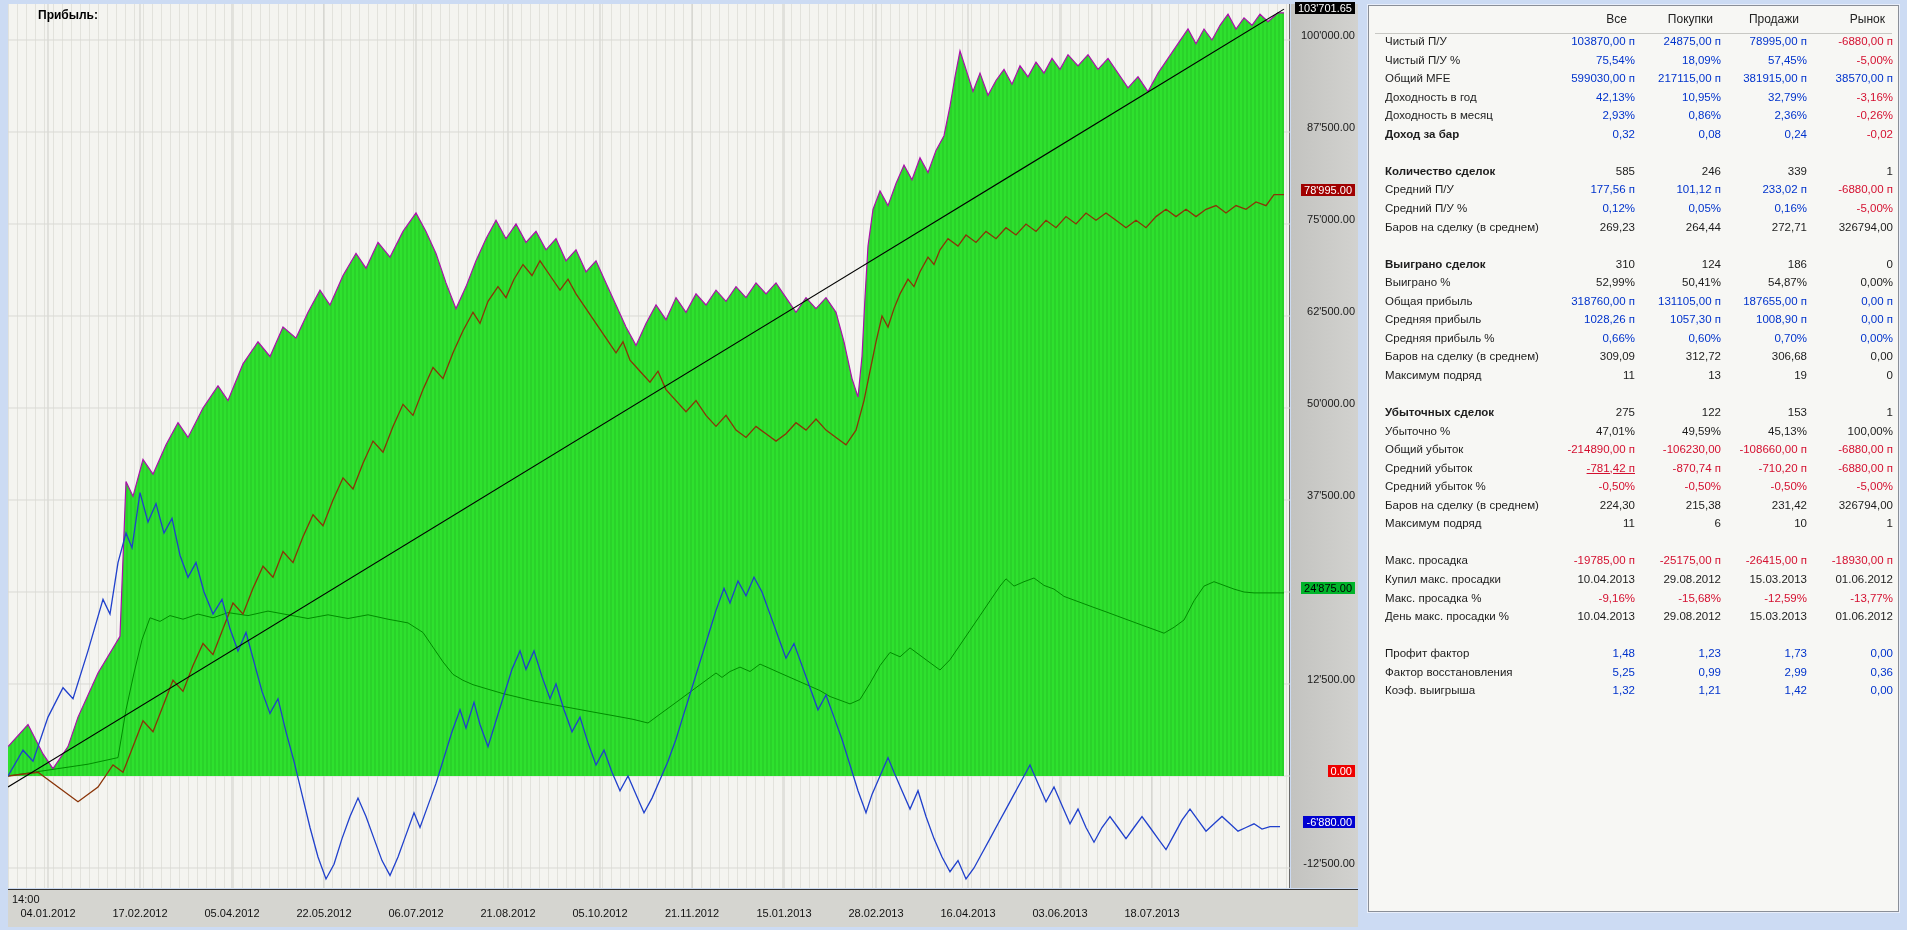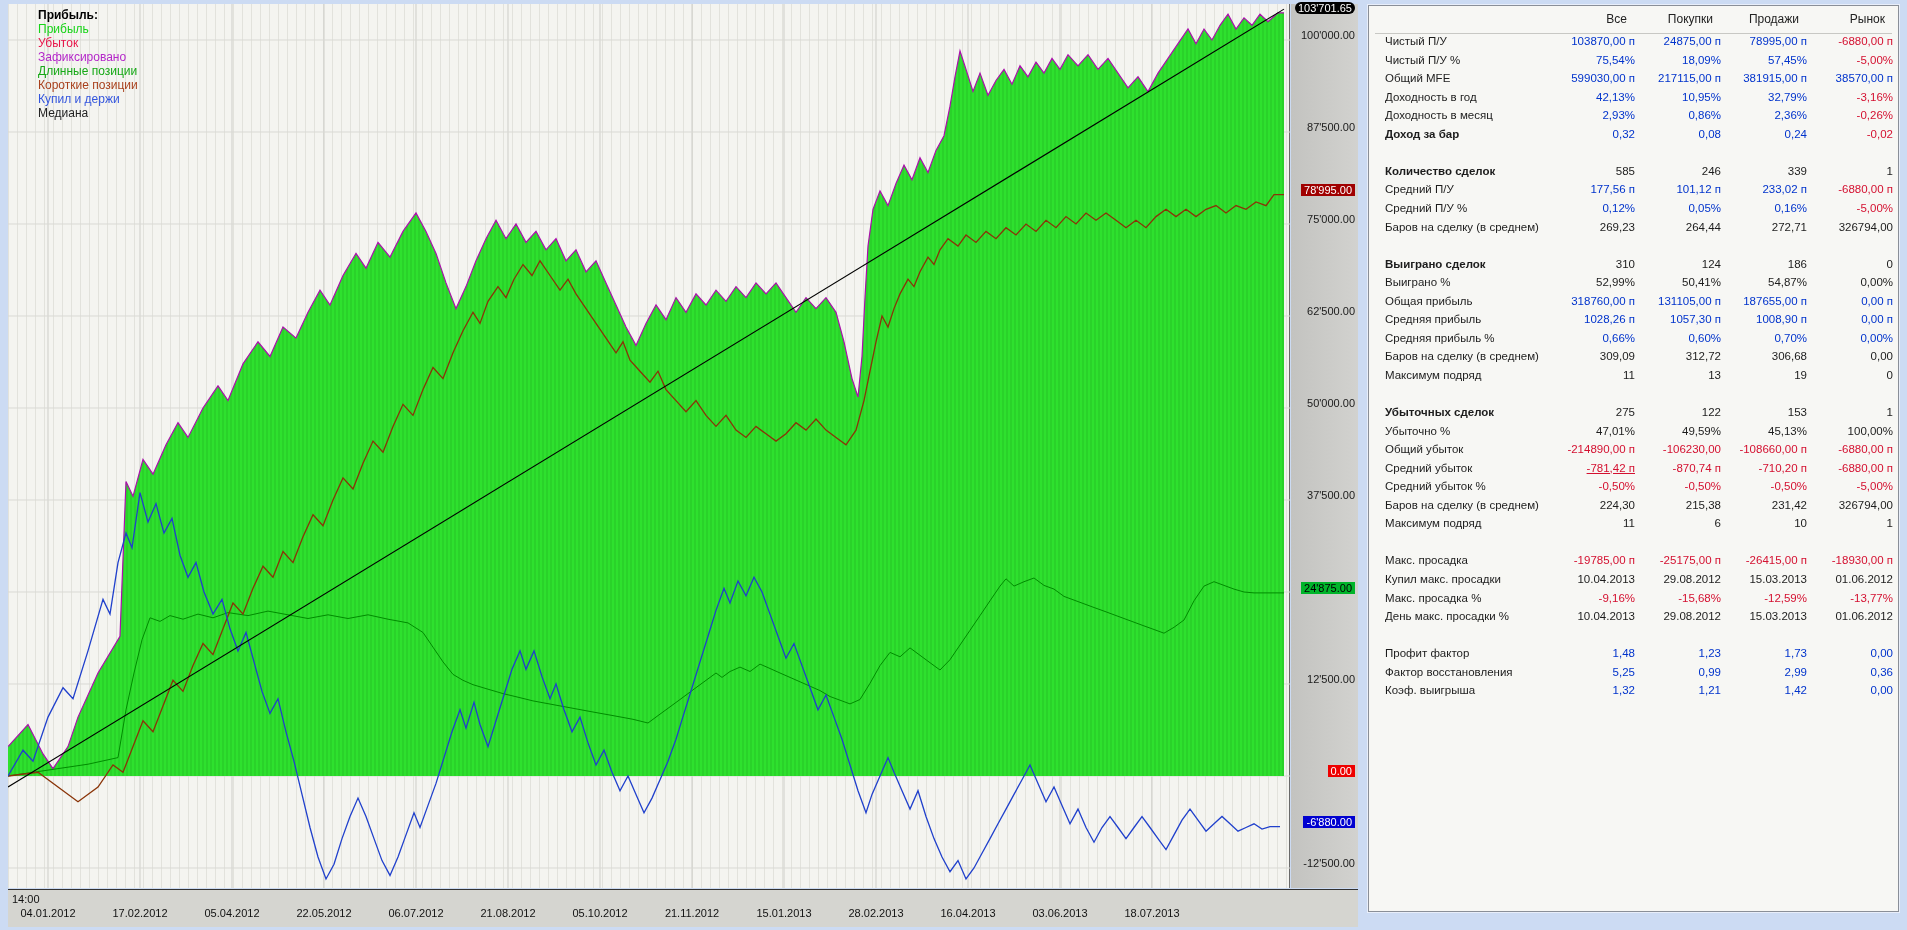--- a/index.html
+++ b/index.html
@@ -10,21 +10,21 @@
       repeating-linear-gradient(90deg, #e2e2dc 0 1px, rgba(0,0,0,0) 1px 9px),
       #f4f4f0;
     border-right:1px solid #6a6a6a; }
   .plot svg { position:absolute; left:0; top:0; }
   .legend { position:absolute; left:30px; top:4px; font-size:12px; line-height:14px; z-index:5; }
   .legend .t { font-weight:bold; color:#000; }
   .scale { position:absolute; left:1291px; top:4px; width:67px; height:884px;
     background:linear-gradient(90deg,#c3c3c0,#d2d2cf); }
   .slabel { position:absolute; right:3px; font-size:11px; color:#1a1a1a; white-space:nowrap; }
   .slabel.tagged { padding:0 3px; }
-  .tag-black { background:#000; color:#fff;border-radius:6px; }
+  .tag-black { background:#000; color:#fff; }
   .tag-darkred { background:#a00000; color:#fff; }
   .tag-green { background:#00b42a; color:#000; }
   .tag-red { background:#ee0000; color:#fff; }
   .tag-blue { background:#0000d0; color:#fff; }
   .xstrip { position:absolute; left:8px; top:889px; width:1350px; height:38px;
     background:#d5d5d0; border-top:1px solid #333; font-size:11px; color:#111; }
   .time-label { position:absolute; left:4px; top:3px; }
   .xdate { position:absolute; top:17px; transform:translateX(-50%); white-space:nowrap; }
   .panel { position:absolute; left:1368px; top:5px; width:531px; height:907px;
     background:#f7f7f4; border:1px solid #8a8f98; box-shadow:0 0 0 1px #e8eefa; }
@@ -77,29 +77,20 @@
         <polygon points="0,772.0 0,742.6 20,720.5 35,749.9 45,764.6 60,742.6 70,713.1 90,669.0 112,632.2 118,477.6 125,492.3 135,455.5 145,470.2 158,440.8 170,418.7 180,433.4 195,404.0 210,381.9 220,396.6 235,359.8 250,337.8 262,352.5 275,323.0 288,334.1 300,308.3 312,286.2 322,301.0 335,271.5 348,249.4 358,264.2 370,238.4 382,253.1 395,227.4 408,209.0 418,227.4 428,249.4 438,278.9 448,304.6 458,282.6 468,256.8 478,234.7 488,216.3 498,234.7 508,220.0 518,238.4 528,227.4 538,245.8 548,234.7 558,256.8 568,245.8 578,267.8 588,256.8 598,278.9 608,301.0 618,323.0 628,341.4 638,319.4 648,301.0 658,315.7 668,293.6 678,308.3 688,289.9 698,301.0 708,286.2 718,297.3 728,282.6 738,293.6 748,278.9 758,289.9 768,278.9 778,293.6 788,308.3 798,293.6 808,304.6 818,293.6 828,308.3 836,337.8 844,374.6 850,393.0 854,352.5 857,293.6 860,242.1 865,205.3 872,186.9 880,201.6 888,179.5 896,161.1 904,175.8 912,153.8 920,168.5 928,146.4 936,131.7 942,102.2 947,72.8 952,47.0 958,65.4 965,87.5 972,69.1 980,91.2 988,76.5 996,65.4 1004,80.2 1012,61.8 1020,72.8 1028,58.1 1036,69.1 1044,54.4 1052,65.4 1060,50.7 1070,61.8 1080,50.7 1090,65.4 1100,54.4 1110,69.1 1120,83.8 1130,72.8 1140,87.5 1150,69.1 1160,54.4 1170,39.7 1180,25.0 1188,39.7 1196,25.0 1204,36.0 1212,21.3 1220,10.2 1228,25.0 1236,13.9 1244,21.3 1252,10.2 1260,17.6 1270,8.8 1276,8.8 1276,772.0" fill="url(#gstripe)" stroke="none"></polygon>
         <polyline points="0,742.6 20,720.5 35,749.9 45,764.6 60,742.6 70,713.1 90,669.0 112,632.2 118,477.6 125,492.3 135,455.5 145,470.2 158,440.8 170,418.7 180,433.4 195,404.0 210,381.9 220,396.6 235,359.8 250,337.8 262,352.5 275,323.0 288,334.1 300,308.3 312,286.2 322,301.0 335,271.5 348,249.4 358,264.2 370,238.4 382,253.1 395,227.4 408,209.0 418,227.4 428,249.4 438,278.9 448,304.6 458,282.6 468,256.8 478,234.7 488,216.3 498,234.7 508,220.0 518,238.4 528,227.4 538,245.8 548,234.7 558,256.8 568,245.8 578,267.8 588,256.8 598,278.9 608,301.0 618,323.0 628,341.4 638,319.4 648,301.0 658,315.7 668,293.6 678,308.3 688,289.9 698,301.0 708,286.2 718,297.3 728,282.6 738,293.6 748,278.9 758,289.9 768,278.9 778,293.6 788,308.3 798,293.6 808,304.6 818,293.6 828,308.3 836,337.8 844,374.6 850,393.0 854,352.5 857,293.6 860,242.1 865,205.3 872,186.9 880,201.6 888,179.5 896,161.1 904,175.8 912,153.8 920,168.5 928,146.4 936,131.7 942,102.2 947,72.8 952,47.0 958,65.4 965,87.5 972,69.1 980,91.2 988,76.5 996,65.4 1004,80.2 1012,61.8 1020,72.8 1028,58.1 1036,69.1 1044,54.4 1052,65.4 1060,50.7 1070,61.8 1080,50.7 1090,65.4 1100,54.4 1110,69.1 1120,83.8 1130,72.8 1140,87.5 1150,69.1 1160,54.4 1170,39.7 1180,25.0 1188,39.7 1196,25.0 1204,36.0 1212,21.3 1220,10.2 1228,25.0 1236,13.9 1244,21.3 1252,10.2 1260,17.6 1270,8.8 1276,8.8" fill="none" stroke="#aa10aa" stroke-width="1.2"></polyline>
         <polyline points="0,772.0 40,766.1 80,760.2 110,753.6 118,705.8 126,669.0 134,635.8 142,613.8 152,617.4 162,611.6 175,615.2 190,610.1 205,613.8 220,608.6 240,611.6 260,607.1 280,610.8 300,614.5 320,610.8 340,614.5 360,610.8 380,615.2 400,618.9 415,628.5 425,643.2 435,657.9 445,670.4 455,676.3 465,680.7 480,685.2 495,689.6 510,693.2 525,696.9 545,700.6 565,704.3 585,708.0 605,711.6 625,715.3 640,719.0 650,711.6 660,704.3 672,695.5 684,686.6 696,677.8 708,669.0 714,673.4 722,667.5 732,663.1 742,667.5 752,660.1 762,664.5 772,669.0 782,673.4 792,677.8 802,682.2 812,686.6 822,692.5 832,696.2 842,699.9 852,695.5 862,679.3 872,661.6 882,648.4 892,652.8 902,643.9 912,651.3 922,658.7 932,666.0 942,655.7 952,641.0 962,626.3 972,611.6 982,596.8 992,582.1 998,574.8 1006,582.1 1016,577.7 1026,574.0 1036,581.4 1046,585.1 1056,592.4 1066,596.1 1076,599.8 1086,603.5 1096,607.1 1106,610.8 1116,614.5 1126,618.2 1136,621.9 1146,625.5 1156,629.2 1166,623.3 1176,616.0 1186,596.8 1196,582.1 1206,577.7 1216,581.4 1226,585.1 1236,588.0 1246,588.9 1276,588.9" fill="none" stroke="#008c00" stroke-width="1"></polyline>
         <polyline points="0,772.0 30,768.3 50,783.0 70,797.8 90,783.0 105,761.0 115,768.3 125,742.6 135,716.8 145,727.8 155,702.1 165,676.3 175,687.4 185,661.6 195,639.5 205,650.6 215,624.8 225,599.0 235,610.1 245,584.3 255,562.2 265,573.3 275,547.5 285,558.6 295,532.8 305,510.7 315,521.8 325,496.0 335,473.9 345,485.0 355,459.2 365,437.1 375,448.2 385,422.4 395,400.3 405,411.4 415,385.6 425,363.5 435,374.6 445,348.8 455,326.7 465,308.3 472,319.4 480,297.3 490,282.6 498,293.6 506,275.2 515,260.5 524,271.5 532,256.8 542,271.5 552,286.2 560,275.2 568,289.9 578,304.6 588,319.4 598,334.1 608,348.8 615,337.8 622,356.2 632,367.2 642,378.2 650,367.2 658,385.6 668,396.6 678,407.7 688,396.6 698,411.4 708,422.4 718,411.4 728,426.1 738,433.4 748,422.4 758,429.8 768,437.1 778,429.8 788,418.7 798,426.1 808,415.0 818,426.1 828,433.4 838,440.8 848,426.1 856,396.6 862,367.2 868,337.8 874,312.0 880,323.0 886,304.6 892,289.9 900,275.2 906,282.6 912,267.8 920,253.1 926,260.5 932,245.8 940,234.7 950,242.1 958,231.0 968,238.4 978,227.4 988,234.7 998,223.7 1008,231.0 1018,220.0 1028,227.4 1038,216.3 1048,223.7 1058,212.6 1068,220.0 1078,209.0 1088,216.3 1098,209.0 1108,216.3 1118,223.7 1128,216.3 1138,223.7 1148,212.6 1158,205.3 1168,212.6 1178,205.3 1188,212.6 1198,205.3 1208,201.6 1218,209.0 1228,201.6 1238,205.3 1248,197.9 1258,201.6 1266,190.6 1276,190.6" fill="none" stroke="#8a3408" stroke-width="1.3"></polyline>
         <polyline points="0,772.0 15,746.2 25,757.3 40,713.1 55,683.7 65,694.7 80,646.9 95,595.4 102,610.1 110,558.6 118,529.1 124,543.8 132,488.6 140,518.1 148,499.7 156,529.1 164,514.4 172,551.2 180,573.3 188,558.6 196,588.0 205,610.1 214,595.4 222,624.8 230,646.9 238,628.5 246,657.9 254,687.4 262,709.4 270,694.7 278,727.8 286,757.3 294,790.4 302,823.5 310,853.0 318,875.0 326,860.3 334,834.6 342,812.5 350,794.1 358,812.5 366,834.6 374,856.6 382,871.4 390,853.0 398,830.9 406,808.8 412,823.5 420,801.4 428,779.4 436,753.6 444,727.8 452,705.8 458,724.2 466,698.4 472,720.5 480,742.6 488,716.8 496,691.0 504,665.3 512,646.9 518,665.3 526,646.9 534,672.6 542,694.7 548,680.0 556,705.8 564,727.8 572,713.1 580,738.9 588,761.0 596,746.2 604,768.3 612,786.7 620,772.0 628,790.4 636,808.8 644,794.1 652,775.7 660,757.3 668,735.2 676,709.4 684,683.7 692,657.9 700,632.2 708,606.4 716,584.3 722,599.0 730,577.0 738,591.7 746,573.3 754,588.0 762,610.1 770,632.2 778,654.2 786,639.5 794,661.6 802,683.7 810,705.8 818,691.0 826,713.1 834,735.2 842,761.0 850,786.7 858,808.8 864,790.4 872,772.0 880,753.6 886,768.3 894,786.7 902,805.1 910,786.7 918,812.5 926,834.6 934,853.0 942,867.7 950,856.6 958,875.0 966,864.0 974,849.3 982,834.6 990,819.8 998,805.1 1006,790.4 1014,775.7 1022,761.0 1030,779.4 1038,797.8 1046,783.0 1054,801.4 1062,819.8 1070,805.1 1078,823.5 1086,838.2 1094,823.5 1102,812.5 1110,823.5 1118,834.6 1126,823.5 1134,812.5 1142,823.5 1150,834.6 1158,845.6 1166,830.9 1174,816.2 1182,805.1 1190,816.2 1198,827.2 1206,819.8 1214,812.5 1222,819.8 1230,827.2 1238,823.5 1246,819.8 1254,825.0 1262,822.6 1272,822.6" fill="none" stroke="#2040cc" stroke-width="1.3"></polyline>
         <polyline points="0,783.0 1276,5.1" fill="none" stroke="#000000" stroke-width="1.1"></polyline>
       </g>
   </svg>
   <div class="legend">
     <div class="t">Прибыль:</div>
-    <div id="legend-items">
-        <div style="color: rgb(23, 212, 23);">Прибыль</div>
-        <div style="color: rgb(232, 23, 75);">Убыток</div>
-        <div style="color: rgb(180, 38, 201);">Зафиксировано</div>
-        <div style="color: rgb(22, 168, 22);">Длинные позиции</div>
-        <div style="color: rgb(168, 64, 28);">Короткие позиции</div>
-        <div style="color: rgb(51, 85, 221);">Купил и держи</div>
-        <div style="color: rgb(34, 34, 34);">Медиана</div>
-      </div>
   </div>
 </div>
 
 <div class="scale" id="scale">
     <div class="slabel tagged tag-black" style="top: -2px;">103'701.65</div>
     <div class="slabel" style="top: 25px;">100'000.00</div>
     <div class="slabel" style="top: 117px;">87'500.00</div>
     <div class="slabel tagged tag-darkred" style="top: 180px;">78'995.00</div>
     <div class="slabel" style="top: 209px;">75'000.00</div>
     <div class="slabel" style="top: 301px;">62'500.00</div>

